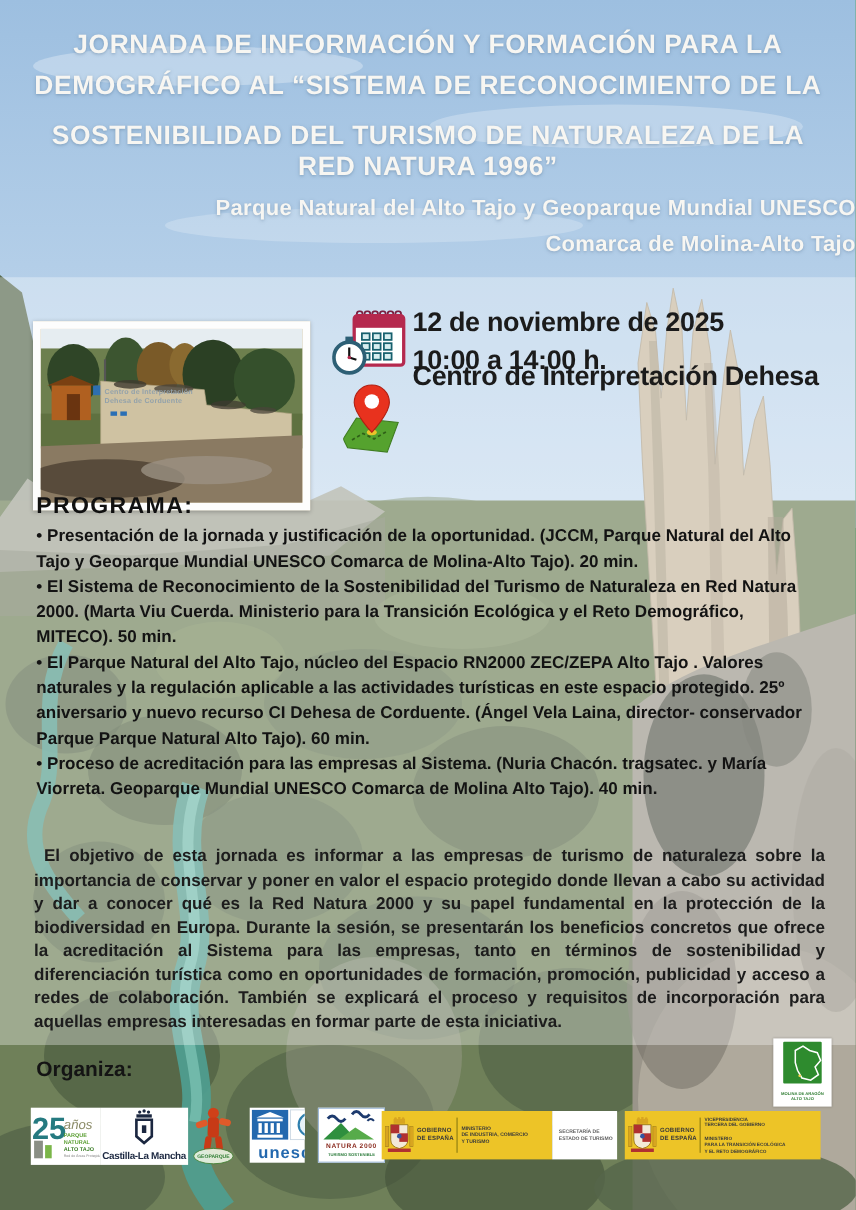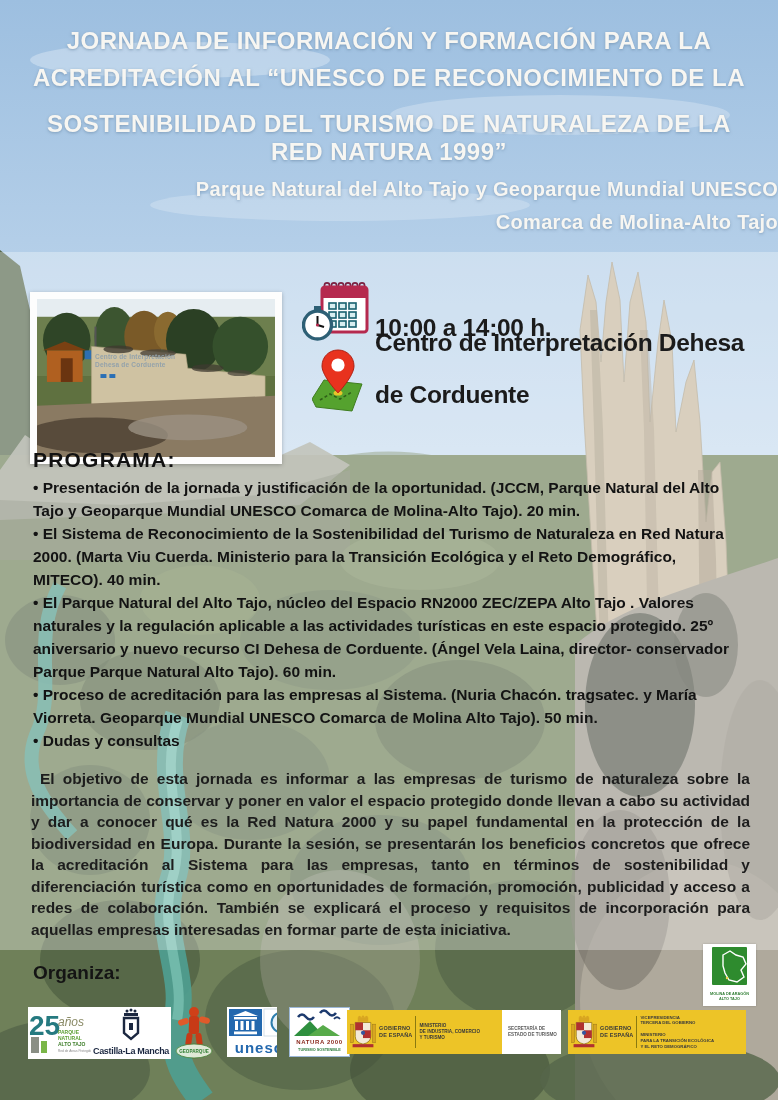--- a/index.html
+++ b/index.html
@@ -120,23 +120,23 @@
     <ellipse cx="706" cy="645" rx="32" ry="52" fill="#4a4f42" opacity=".55"></ellipse>
     <ellipse cx="700" cy="1000" rx="120" ry="140" fill="#b5b0a2" opacity=".75"></ellipse>
     <ellipse cx="620" cy="900" rx="50" ry="90" fill="#6f6b61" opacity=".5"></ellipse>
     <ellipse cx="760" cy="800" rx="40" ry="120" fill="#8a8578" opacity=".6"></ellipse>
     <ellipse cx="660" cy="1080" rx="120" ry="40" fill="#55654a" opacity=".8"></ellipse>
 
     <rect x="0" y="252" width="778" height="698" fill="#ffffff" opacity=".33"></rect>
   </svg>
 
   <div class="abs title-line" style="top:27px">JORNADA DE INFORMACIÓN Y FORMACIÓN PARA LA</div>
-  <div class="abs title-line" style="top:64px">ACREDITACIÓN AL “UNESCO DE RECONOCIMIENTO DE LA</div>
+  <div class="abs title-line" style="top:64px">DEMOGRÁFICO AL “SISTEMA DE RECONOCIMIENTO DE LA</div>
   <div class="abs title-line" style="top:110px">SOSTENIBILIDAD DEL TURISMO DE NATURALEZA DE LA</div>
-  <div class="abs title-line" style="top:138px">RED NATURA 1999”</div>
+  <div class="abs title-line" style="top:138px">RED NATURA 1996”</div>
   <div class="abs subtitle-line" style="top:178px">Parque Natural del Alto Tajo y Geoparque Mundial UNESCO</div>
   <div class="abs subtitle-line" style="top:211px">Comarca de Molina-Alto Tajo</div>
 
   <div class="abs venue-photo">
     <svg width="100%" height="100%" viewBox="0 0 240 160" preserveAspectRatio="none">
       <rect x="0" y="0" width="240" height="55" fill="#e6edf1"></rect>
       <rect x="0" y="18" width="240" height="66" fill="#6d7f4e"></rect>
       <ellipse cx="30" cy="42" rx="24" ry="28" fill="#2f4527"></ellipse>
       <ellipse cx="78" cy="38" rx="20" ry="30" fill="#3c5530"></ellipse>
       <ellipse cx="108" cy="38" rx="20" ry="26" fill="#7a5a28"></ellipse>
@@ -195,31 +195,30 @@
   <div class="abs" style="left:312px;top:348px;width:52px;height:64px">
     <svg width="52" height="64" viewBox="0 0 52 64">
       <polygon points="0,51 12,32 50,36 40,63 4,59" fill="#55a22e" stroke="#3f7d20" stroke-width="1"></polygon>
       <polyline points="8,52 18,46 28,51 40,44" fill="none" stroke="#2f6018" stroke-width="1.6" stroke-dasharray="3,2.4"></polyline>
       <ellipse cx="26" cy="45" rx="4.5" ry="2.6" fill="#e8c52a"></ellipse>
       <path d="M26,2 C17,2 10,9 10,18 C10,28 26,45 26,45 C26,45 42,28 42,18 C42,9 35,2 26,2 Z" fill="#e8321e" stroke="#b02013" stroke-width="1"></path>
       <circle cx="26" cy="17" r="6.6" fill="#ffffff"></circle>
     </svg>
   </div>
 
+  <div class="abs event-line" style="top:280px">12 de noviembre de 2025</div>
   <div class="abs event-line" style="top:314px">10:00 a 14:00 h.</div>
   <div class="abs event-line" style="top:329px">Centro de Interpretación Dehesa</div>
-  <div class="abs event-line" style="top:381px">de Corduente</div>
 
   <div class="abs program-heading">PROGRAMA:</div>
   <div class="abs program-list">
     <div class="program-item">• Presentación de la jornada y justificación de la oportunidad.  (JCCM, Parque Natural del Alto Tajo y Geoparque Mundial UNESCO Comarca de Molina-Alto Tajo). 20 min.</div>
-    <div class="program-item">• El Sistema de Reconocimiento de la Sostenibilidad del Turismo de Naturaleza en Red Natura 2000. (Marta Viu Cuerda. Ministerio para la Transición Ecológica y el Reto Demográfico, MITECO). 40 min.</div>
+    <div class="program-item">• El Sistema de Reconocimiento de la Sostenibilidad del Turismo de Naturaleza en Red Natura 2000. (Marta Viu Cuerda. Ministerio para la Transición Ecológica y el Reto Demográfico, MITECO). 50 min.</div>
     <div class="program-item">• El Parque Natural del Alto Tajo, núcleo del Espacio RN2000 ZEC/ZEPA Alto Tajo . Valores naturales y la regulación aplicable a las actividades turísticas en este espacio protegido. 25º aniversario y nuevo recurso CI Dehesa de Corduente. (Ángel Vela Laina, director- conservador Parque Parque Natural Alto Tajo). 60 min.</div>
-    <div class="program-item">• Proceso de acreditación para las empresas al Sistema. (Nuria Chacón. tragsatec. y María Viorreta. Geoparque Mundial UNESCO Comarca de Molina Alto Tajo). 50 min.</div>
-    <div class="program-item">• Dudas y consultas</div>
+    <div class="program-item">• Proceso de acreditación para las empresas al Sistema. (Nuria Chacón. tragsatec. y María Viorreta. Geoparque Mundial UNESCO Comarca de Molina Alto Tajo). 40 min.</div>
   </div>
 
   <div class="abs description">El objetivo de esta jornada es informar a las empresas de turismo de naturaleza sobre la importancia de conservar y poner en valor el espacio protegido donde llevan a cabo su actividad y dar a conocer qué es la Red Natura 2000 y su papel fundamental en la protección de la biodiversidad en Europa. Durante la sesión, se presentarán los beneficios concretos que ofrece la acreditación al Sistema para las empresas, tanto en términos de sostenibilidad y diferenciación turística como en oportunidades de formación, promoción, publicidad y acceso a redes de colaboración. También se explicará el proceso y requisitos de incorporación para aquellas empresas interesadas en formar parte de esta iniciativa.</div>
 
   <div class="abs organiza">Organiza:</div>
 
   <svg width="0" height="0" style="position:absolute">
     <defs>
       <symbol id="escudo" viewBox="0 0 30 38">
         <rect x="0" y="10" width="4" height="21" fill="#d8a520" stroke="#9a7a1a" stroke-width=".6"></rect>

